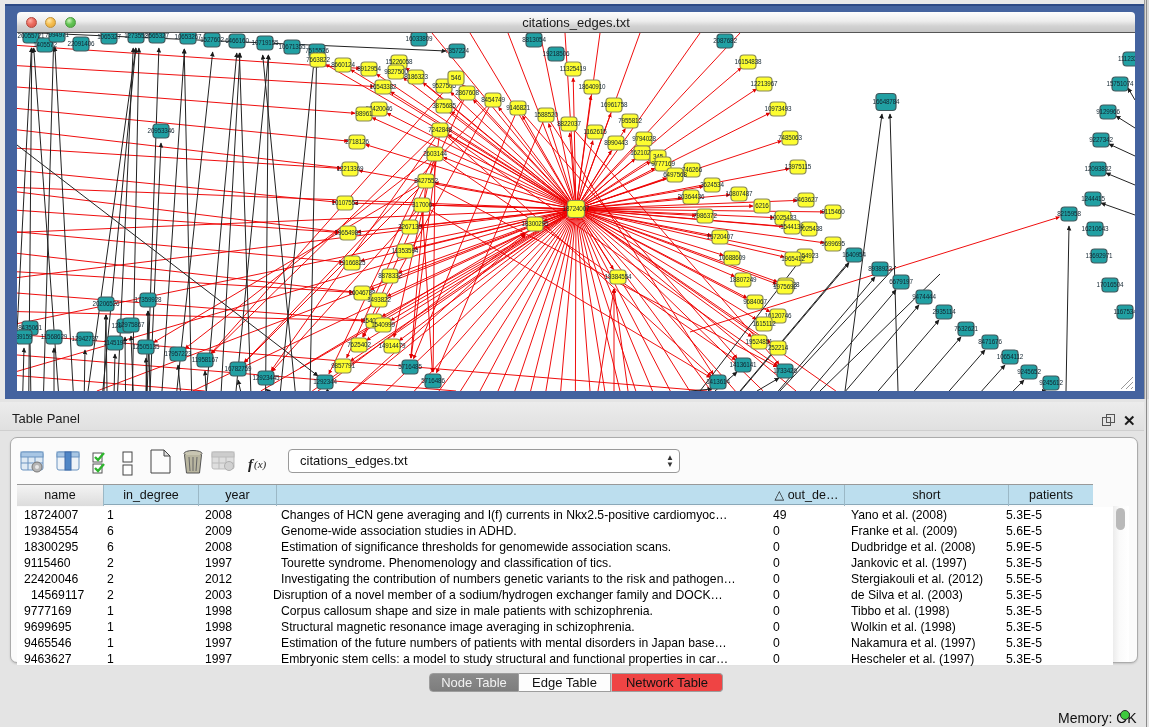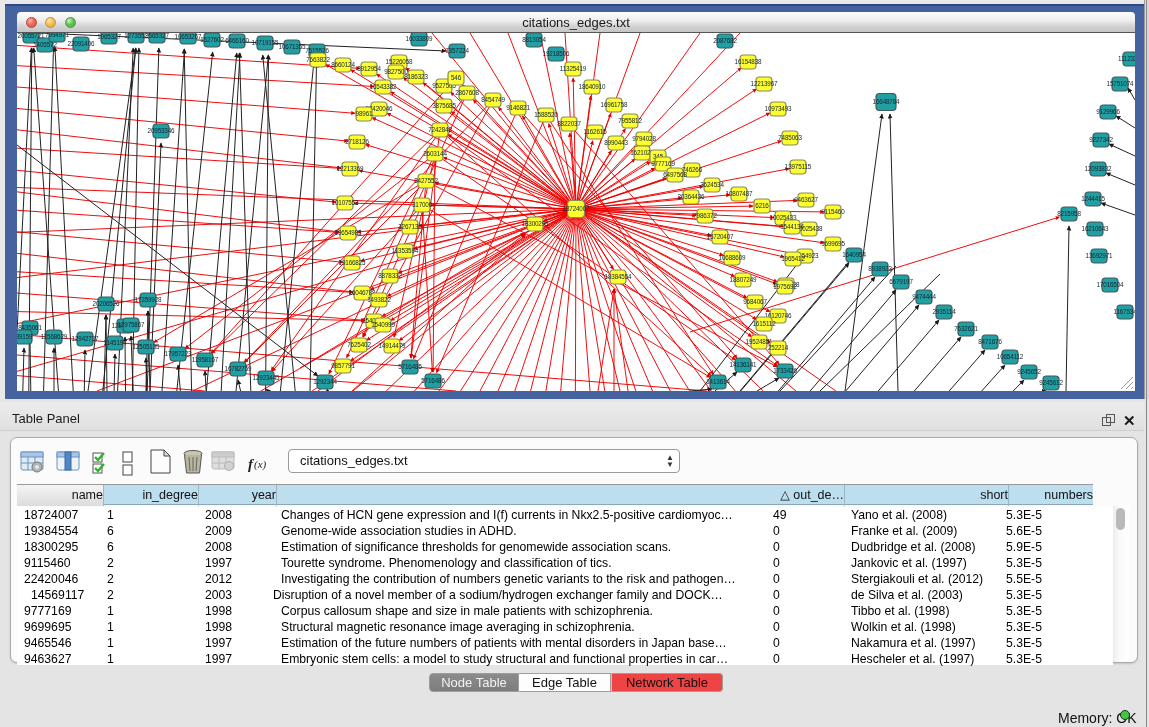--- a/index.html
+++ b/index.html
@@ -28,21 +28,21 @@
 #closex{position:absolute;left:1123px;top:10px;font-size:15px;font-weight:bold;color:#1a1a1a}
 #inner{position:absolute;left:10px;top:38px;width:1128px;height:226px;background:#fbfbfb;
  border:1px solid #ababab;border-radius:7px;box-shadow:0 1px 2px rgba(0,0,0,.15)}
 #toolbar{position:absolute;left:0;top:0;width:100%;height:44px}
 #combo{position:absolute;left:277px;top:11px;width:392px;height:24px;background:#fff;
  border:1px solid #9a9a9a;border-radius:4px;font-size:13px;color:#111;line-height:22px;padding-left:11px}
 #combo .st{position:absolute;right:5px;top:4px;font-size:8px;color:#333;line-height:7px;text-align:center}
 #thead{position:absolute;left:6px;top:46px;width:1076px;height:21px;background:#bcdeee;
  border-top:1px solid #999;border-bottom:1px solid #8aa8b8}
 .hc{position:absolute;top:0;height:21px;border-right:1px solid #9bb8c6;font-size:12.5px;color:#111;
- text-align:right;line-height:20px}
+ text-align:center;line-height:20px}
 #rows{position:absolute;left:6px;top:69px;width:1096px;height:158px;background:#fff;font-size:12.2px;color:#000}
 .row{position:absolute;height:16px;line-height:16px;white-space:nowrap}
 #sbar{position:absolute;left:1102px;top:68px;width:16px;height:156px;background:linear-gradient(90deg,#ececec,#fafafa 40%,#fff)}
 #sbar .th{position:absolute;left:3px;top:2px;width:9px;height:22px;background:#b9b9b9;border-radius:5px}
 #segs{position:absolute;left:429px;top:274px;width:247px;height:19px;font-size:13px}
 .seg{position:absolute;top:0;height:19px;line-height:18px;text-align:center;border:1px solid #9d9d9d}
 #seg1{left:0;width:90px;background:linear-gradient(#8b8b8b,#7d7d7d);color:#f2f2f2;border-radius:4px 0 0 4px}
 #seg2{left:90px;width:92px;background:#fdfdfd;color:#111;border-left:none}
 #seg3{left:182px;width:112px;background:#ef4444;color:#111;border-left:1px solid #c4c4c4;border-radius:0 4px 4px 0}
 #mem{position:absolute;left:1058px;top:311px;font-size:14px;color:#111}
@@ -649,27 +649,27 @@
 <text x="243" y="26" font-size="11" font-style="italic" fill="#222" font-family="Liberation Serif,serif">(x)</text>
 </svg>
     <div id="combo">citations_edges.txt<span class="st">▲<br>▼</span></div>
   </div>
   <div id="thead">
     <div class="hc" style="left:0;width:87px;background:linear-gradient(#f4f4f4,#dcdcdc)">name</div>
     <div class="hc" style="left:87px;width:95px">in_degree</div>
     <div class="hc" style="left:182px;width:78px">year</div>
     <div class="hc" style="left:752px;width:76px">△ out_de…</div>
     <div class="hc" style="left:828px;width:164px">short</div>
-    <div class="hc" style="left:992px;width:84px;border-right:none">numbers</div>
+    <div class="hc" style="left:992px;width:84px;border-right:none">patients</div>
   </div>
   <div id="rows">
         <div class="row" style="top:0px;left:7px">18724007</div>
 <div class="row" style="top:0px;left:90px">1</div>
 <div class="row" style="top:0px;left:188px">2008</div>
-<div class="row" style="top:0px;left:264px">Changes of HCN gene expression and I(f) currents in Nkx2.5-positive cardiomyoc…</div>
+<div class="row" style="top:0px;left:264px">Changes of HCN gene averaging and I(f) currents in Nkx2.5-positive cardiomyoc…</div>
 <div class="row" style="top:0px;left:756px">49</div>
 <div class="row" style="top:0px;left:834px">Yano et al. (2008)</div>
 <div class="row" style="top:0px;left:989px">5.3E-5</div>
 <div class="row" style="top:16px;left:7px">19384554</div>
 <div class="row" style="top:16px;left:90px">6</div>
 <div class="row" style="top:16px;left:188px">2009</div>
 <div class="row" style="top:16px;left:264px">Genome-wide association studies in ADHD.</div>
 <div class="row" style="top:16px;left:756px">0</div>
 <div class="row" style="top:16px;left:834px">Franke et al. (2009)</div>
 <div class="row" style="top:16px;left:989px">5.6E-5</div>

